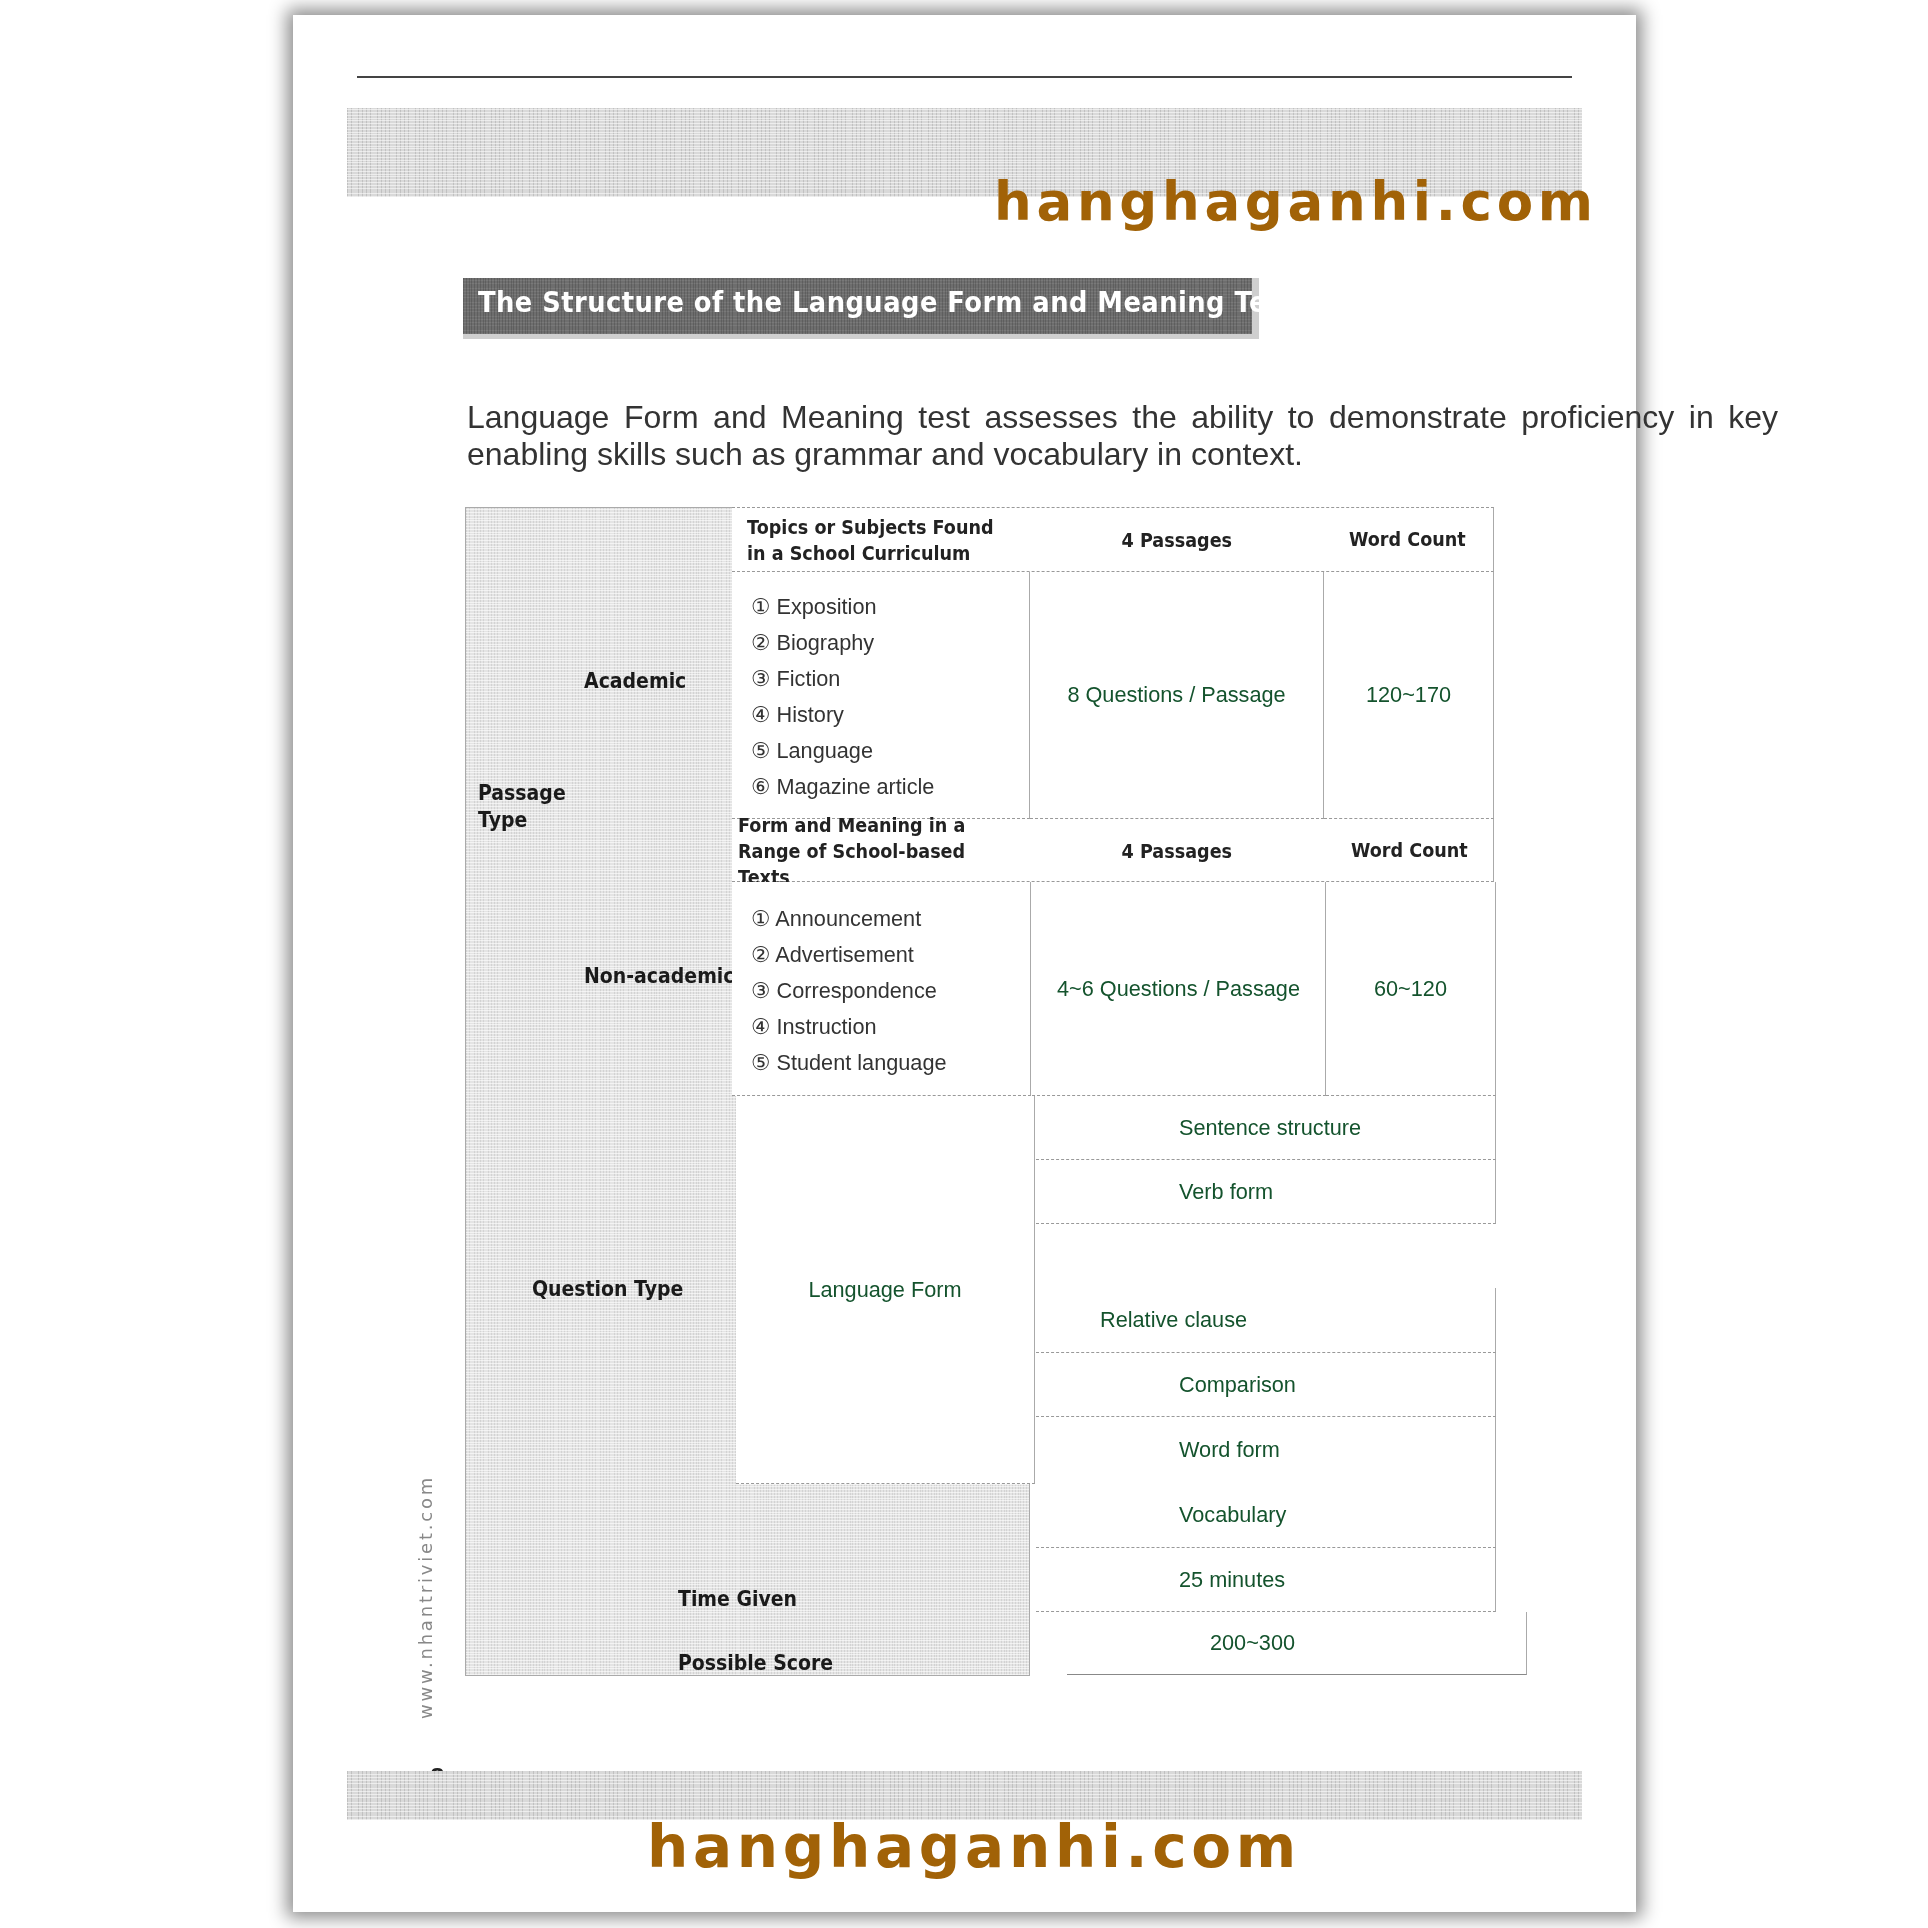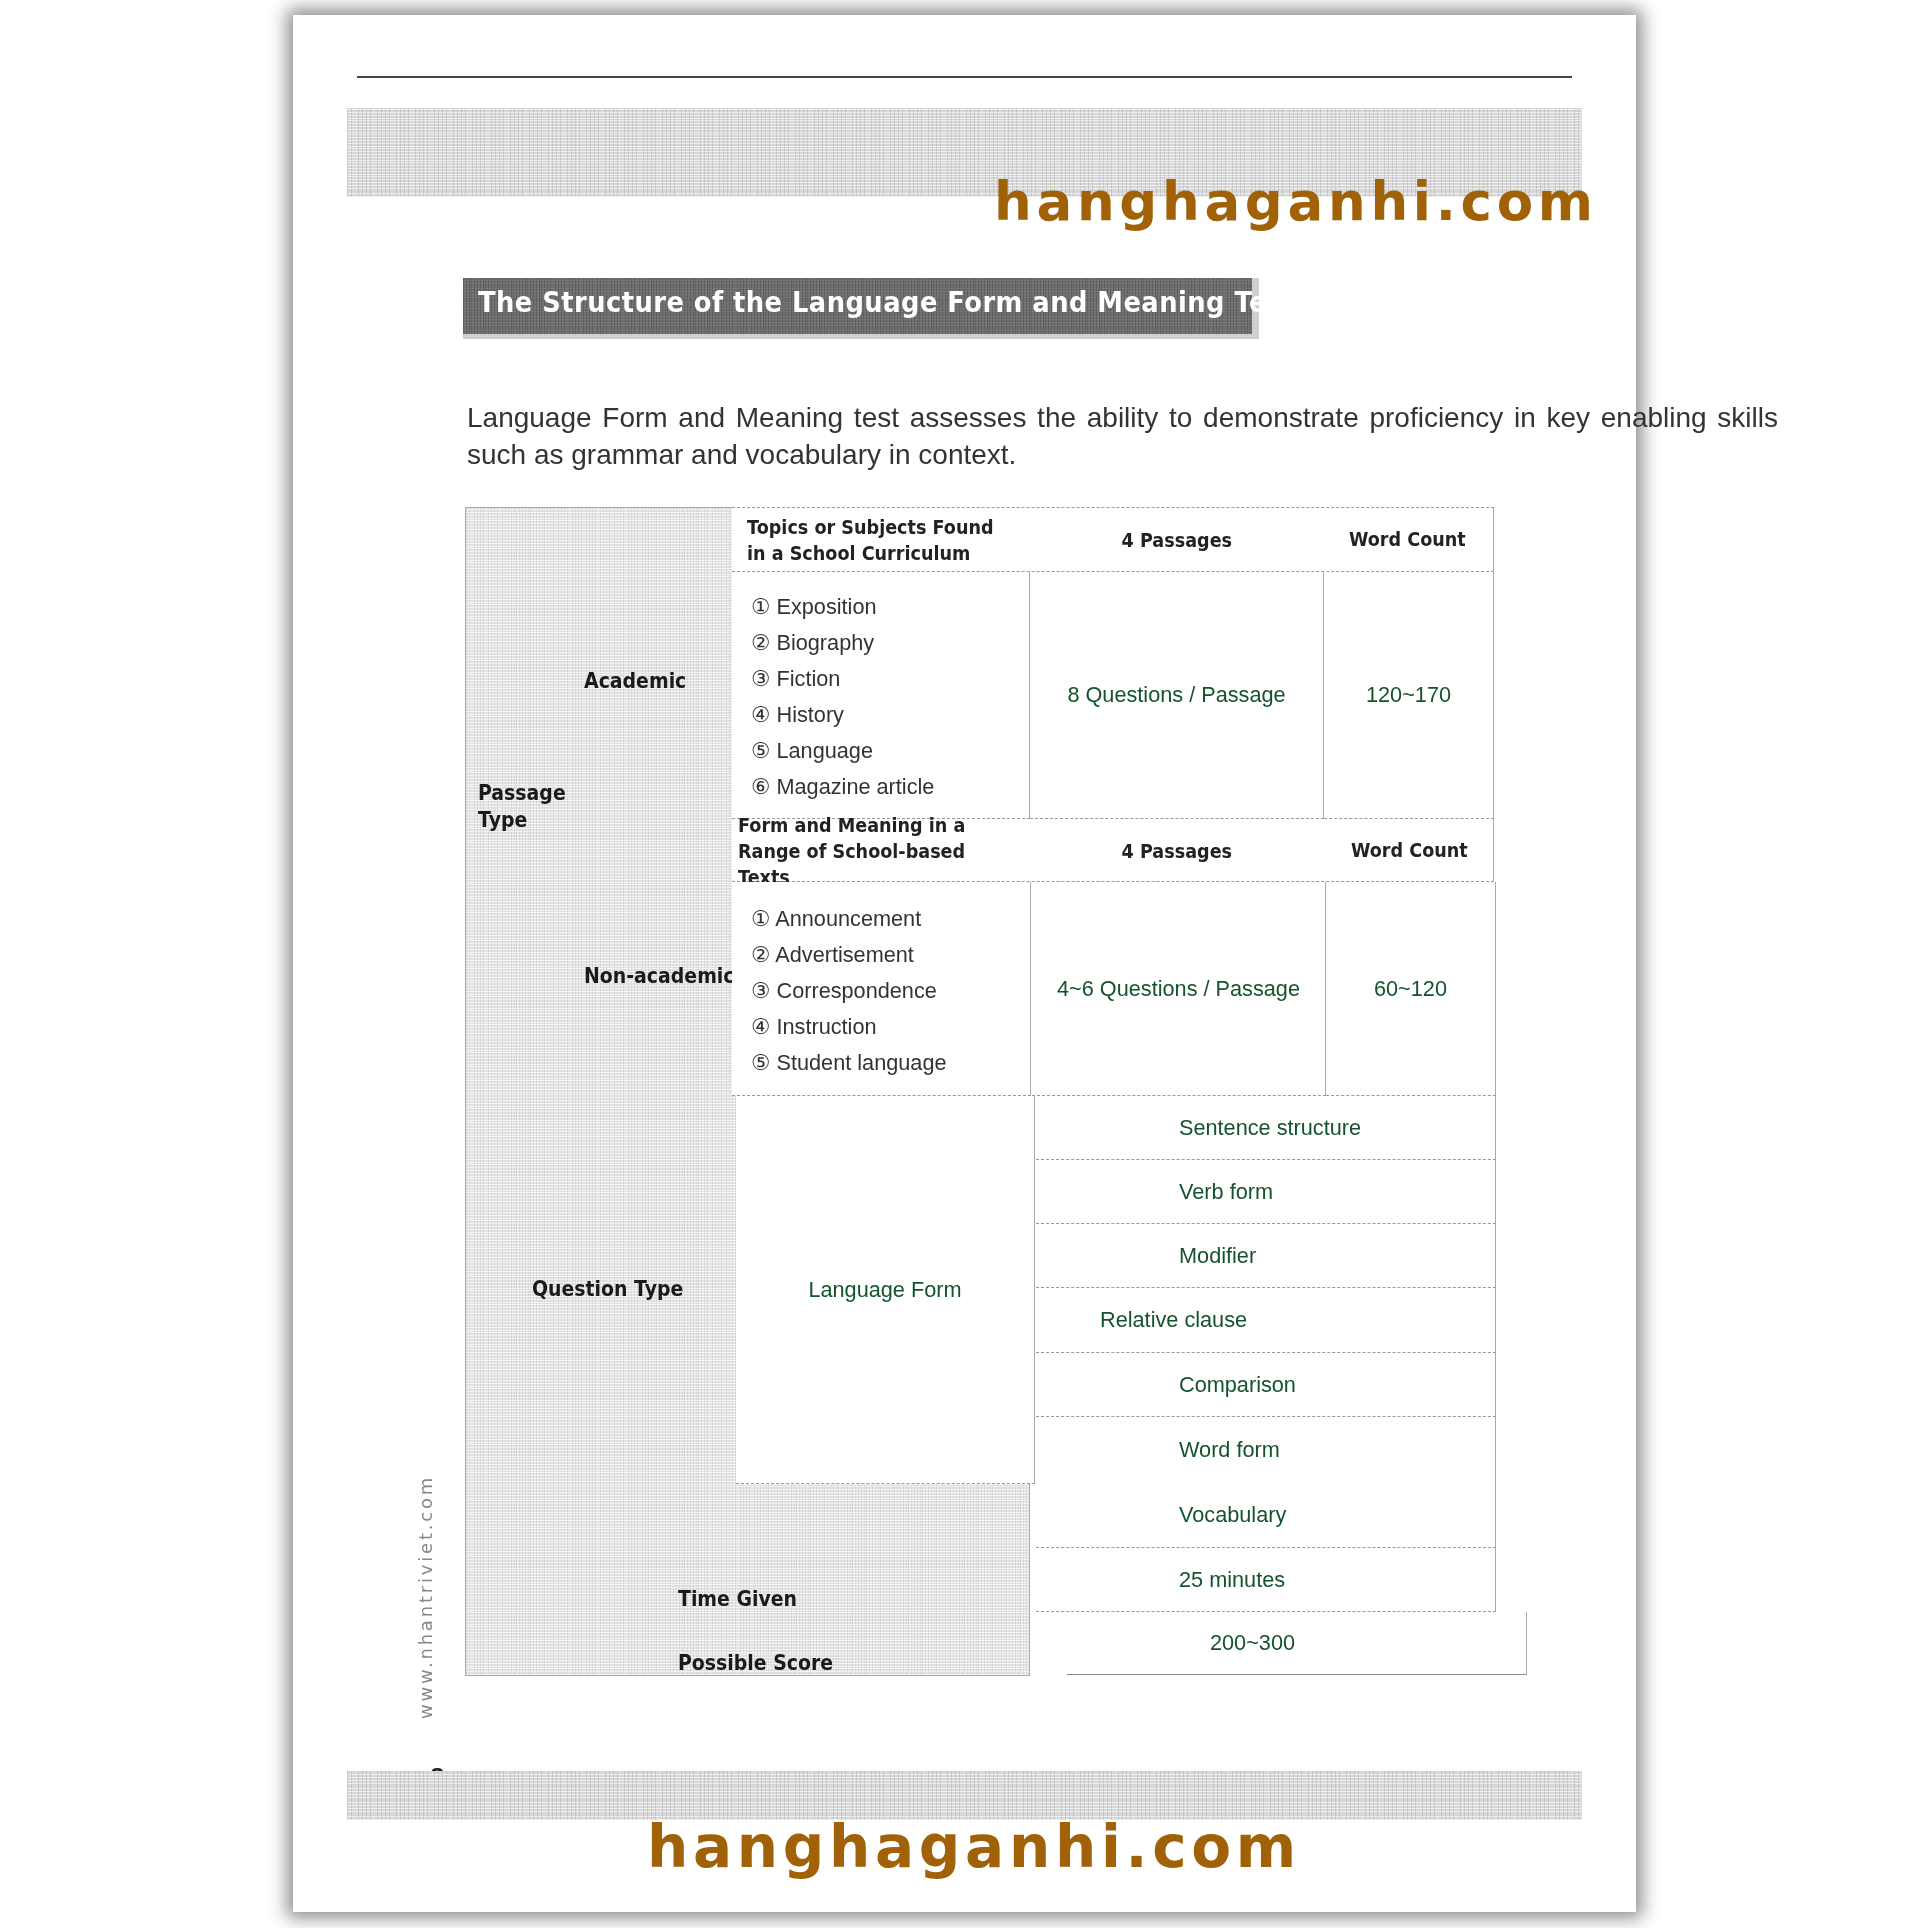--- a/index.html
+++ b/index.html
@@ -15,21 +15,21 @@
   .band-top { left:54px; top:93px; width:1235px; height:89px; }
   .band-bottom { left:54px; top:1756px; width:1235px; height:49px; }
   .watermark { font-family:"DejaVu Sans", sans-serif; font-weight:bold; color:#a16207; letter-spacing:4.7px; white-space:nowrap; }
   .wm1 { left:701px; top:156px; font-size:53px; }
   .wm2 { left:354px; top:1798px; font-size:58px; }
   .title-bar { left:170px; top:263px; width:789px; height:56px; background:#6e6e6e;
                background-image: repeating-linear-gradient(90deg, rgba(0,0,0,0.15) 0 0.9px, transparent 0.9px 2.8px),
                                  repeating-linear-gradient(0deg, rgba(255,255,255,0.08) 0 0.9px, transparent 0.9px 2.8px);
                border-right:7.5px solid #cfcfcf; border-bottom:5.6px solid #cfcfcf;text-align:right; }
   .title-text { position:absolute; left:15px; top:7.5px; color:#fff; font-family:"DejaVu Sans", sans-serif; font-weight:bold; font-size:28px; letter-spacing:0.5px; transform:scaleX(0.92); transform-origin:left center; white-space:nowrap; }
-  .para { left:174px; top:384px; width:1311px; font-size:28px; line-height:37px; color:#333; text-align:justify; }
+  .para { left:174px; top:384px; width:1311px; font-size:32px; line-height:37px; color:#333; text-align:justify; }
   .side-url { left:122px; top:1483px; width:26px; height:221px; }
   .side-url span { position:absolute; left:0; top:221px; transform-origin:left top; transform:rotate(-90deg); font-size:18px; color:#888; letter-spacing:2.8px; white-space:nowrap; font-family:"DejaVu Sans", sans-serif; }
   .page-num { left:137px; top:1750px; font-size:21px; font-weight:bold; color:#222; font-family:"DejaVu Sans", sans-serif; }
 
   
   .tbl { left:172px; top:492px; width:1029px; height:1169px; }
   .shade { background:#e4e4e4;
            background-image:
              repeating-linear-gradient(0deg, rgba(255,255,255,0.6) 0 0.9px, transparent 0.9px 2.8px),
              repeating-linear-gradient(90deg, rgba(150,150,150,0.22) 0 0.9px, transparent 0.9px 2.8px); }
@@ -134,23 +134,20 @@
 
     <div class="cell wcell center bb br" style="left:271px;top:589px;width:299px;height:388px;">
       <span class="txt">Language Form</span>
     </div>
     <div class="cell wcell bb br" style="left:571px;top:589px;width:460px;height:64px;padding-left:143px;">
       <span class="txt">Sentence structure</span>
     </div>
     <div class="cell wcell bb br" style="left:571px;top:653px;width:460px;height:64px;padding-left:143px;">
       <span class="txt">Verb form</span>
     </div>
-    <div class="cell wcell bb br" style="left:571px;top:717px;width:460px;height:64px;padding-left:143px;">
-      <span class="txt">Modifier</span>
-    </div>
     <div class="cell wcell bb br" style="left:571px;top:781px;width:460px;height:65px;padding-left:64px;">
       <span class="txt">Relative clause</span>
     </div>
     <div class="cell wcell bb br" style="left:571px;top:846px;width:460px;height:64px;padding-left:143px;">
       <span class="txt">Comparison</span>
     </div>
     <div class="cell wcell bb br" style="left:571px;top:910px;width:460px;height:67px;padding-left:143px;">
       <span class="txt">Word form</span>
     </div>
 

